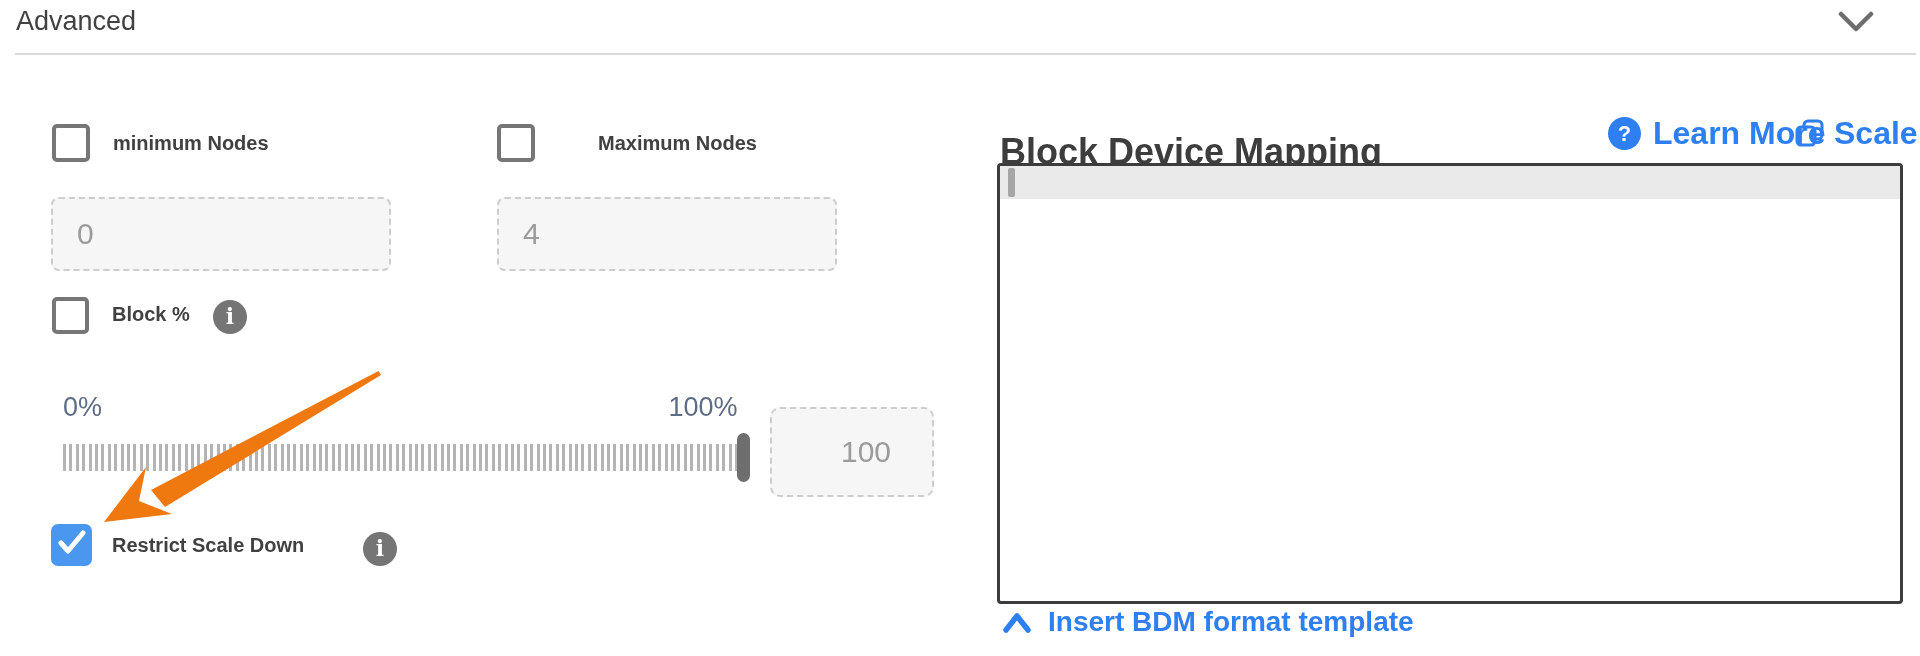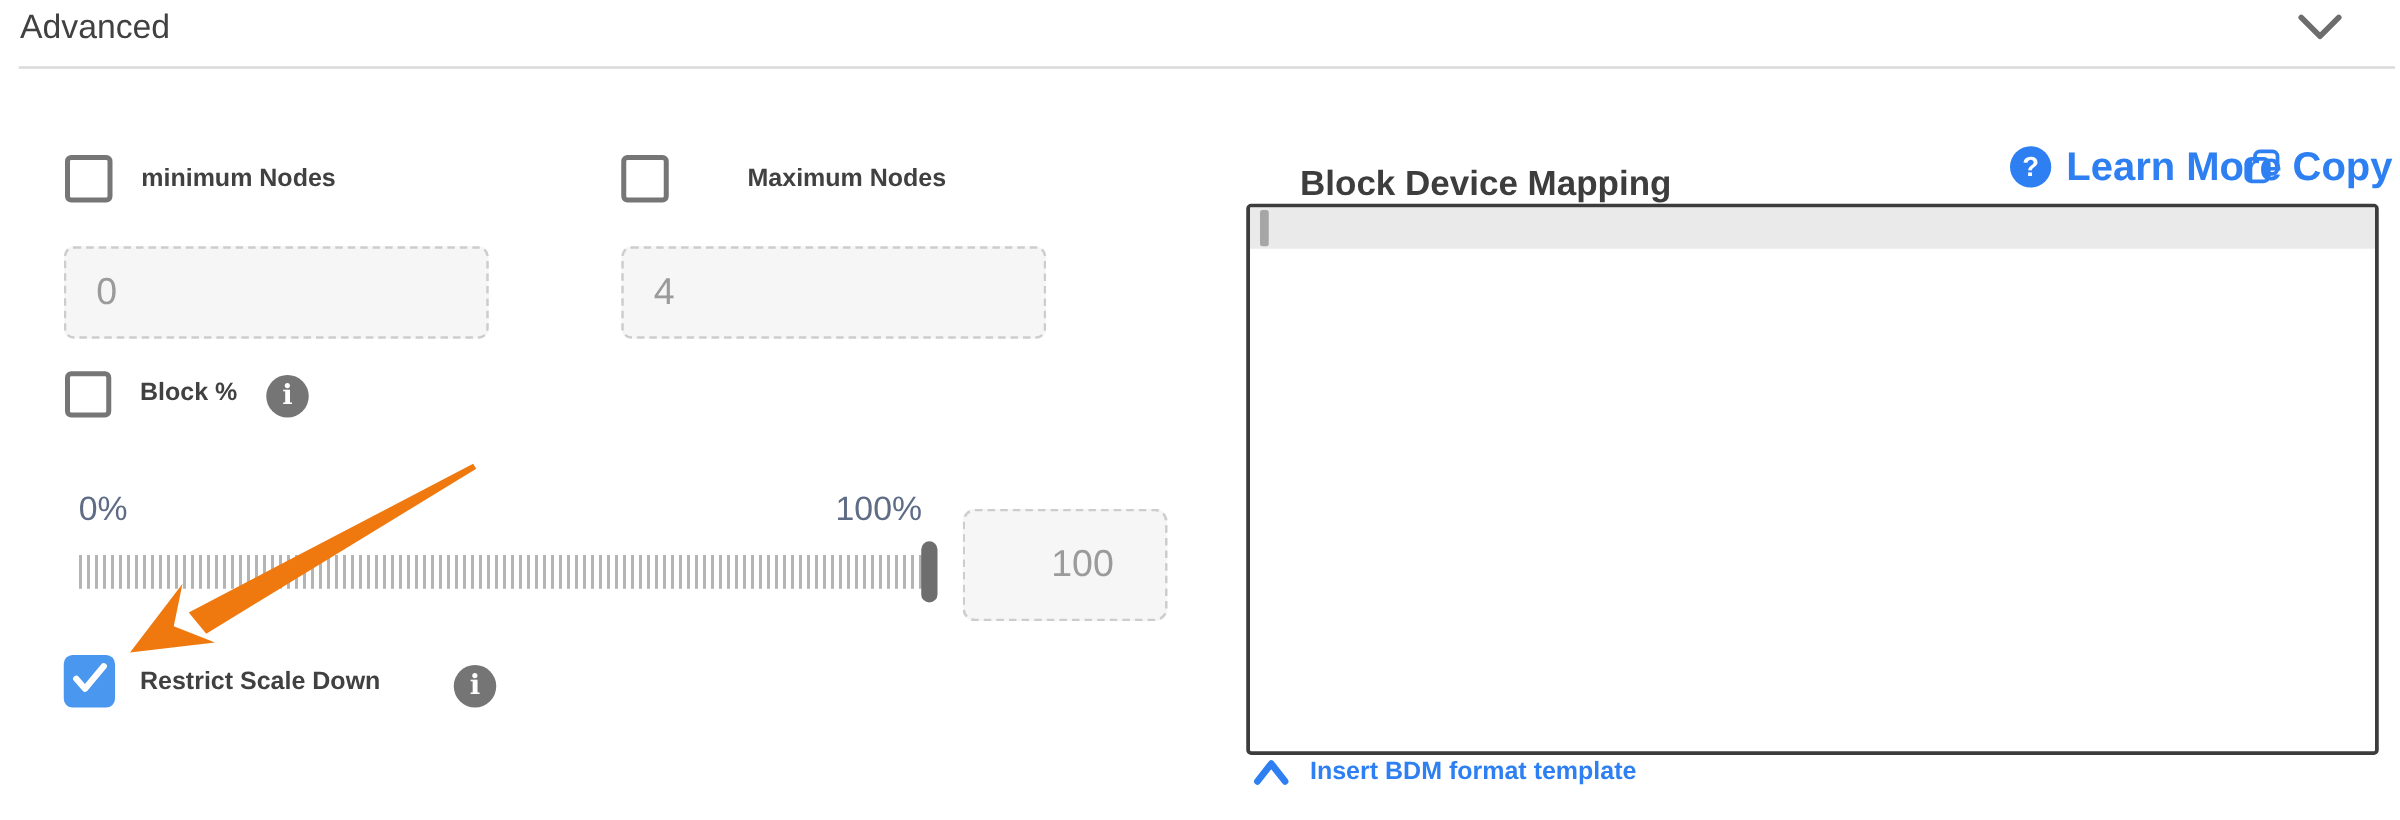--- a/index.html
+++ b/index.html
@@ -29,31 +29,31 @@
     font-family: "DejaVu Serif", serif; font-weight: 700; font-size: 22px; text-align: center;
     line-height: 33px; cursor: pointer; }
 
   
   .slider-label { font-size: 27px; color: #5e6c86; }
   .ticks { left: 63px; top: 444px; width: 676px; height: 27px; cursor: pointer;
     background: repeating-linear-gradient(to right, #b4b4b4 0px, #b4b4b4 3px, rgba(0,0,0,0) 3px, rgba(0,0,0,0) 6.4px); }
   .handle { left: 737px; top: 433px; width: 13px; height: 49px; background: #6e6e6e; border-radius: 7px; cursor: grab; }
 
   
-  .bdm-title { left: 1000px; top: 131px; font-size: 28px; font-weight: 700; color: #3d3d3d; margin-left: 40px; }
+  .bdm-title { left: 1000px; top: 131px; font-size: 36px; font-weight: 700; color: #3d3d3d; }
   .link-row { display: flex; align-items: center; gap: 12px; cursor: pointer; }
   .link-text { font-size: 32px; font-weight: 600; color: #2d7ff2; white-space: nowrap; }
   .help-circle { width: 33px; height: 33px; border-radius: 50%; background: #2d7ff2; color: #fff;
     font-size: 22px; font-weight: 700; text-align: center; line-height: 33px; }
   .editor { left: 997px; top: 163px; width: 906px; height: 441px; background: #fff;
     border: 3px solid #3c3c3c; border-radius: 4px; cursor: text; }
   .editor-highlight { position: absolute; left: 0; top: 0; width: 100%; height: 33px; background: #eaeaea; }
   .editor-cursor { position: absolute; left: 8px; top: 2px; width: 7px; height: 29px; background: #a6a6a6; border-radius: 2px; }
   .insert-row { left: 1002px; top: 606px; display: flex; align-items: center; gap: 16px; cursor: pointer; }
-  .insert-text { font-size: 20px; font-weight: 600; color: #2d7ff2; }
+  .insert-text { font-size: 28px; font-weight: 600; color: #2d7ff2; }
 
   .annotation { left: 0; top: 0; width: 1920px; height: 656px; pointer-events: none; }
 </style>
 </head>
 <body>
 
 <div id="stage">
 
   <div class="abs section-title">Advanced</div>
   <div class="abs top-chevron">
@@ -94,21 +94,21 @@
   <div class="abs link-row" style="left:1608px; top:115px;">
     <div class="help-circle">?</div>
     <div class="link-text">Learn More</div>
   </div>
 
   <div class="abs link-row" style="left:1794px; top:115px; gap:9px;">
     <svg width="31" height="33" viewBox="0 0 31 33">
       <rect x="3" y="10" width="18" height="18" rx="4" fill="none" stroke="#2d7ff2" stroke-width="3"></rect>
       <path d="M10 10 V8 a4 4 0 0 1 4 -4 h10 a4 4 0 0 1 4 4 v10 a4 4 0 0 1 -4 4 h-3" fill="none" stroke="#2d7ff2" stroke-width="3" stroke-linecap="round"></path>
     </svg>
-    <div class="link-text">Copy</div>
+    <div class="link-text">Scale</div>
   </div>
 
   <div class="abs editor">
     <div class="editor-highlight"></div>
     <div class="editor-cursor"></div>
   </div>
 
   <div class="abs insert-row">
     <svg width="30" height="23" viewBox="0 0 30 23">
       <polyline points="4,19 15,5 26,19" fill="none" stroke="#2d7ff2" stroke-width="5.5" stroke-linecap="round" stroke-linejoin="round"></polyline>

